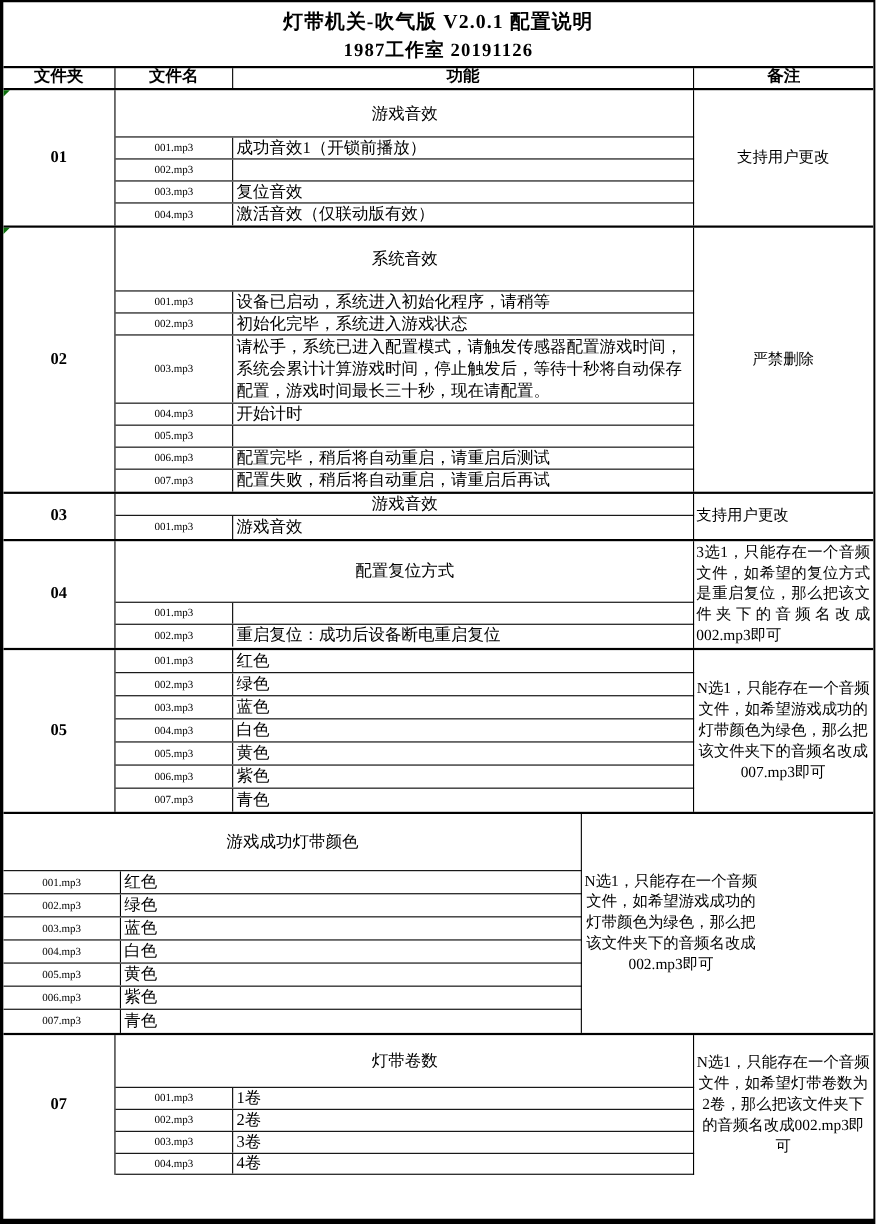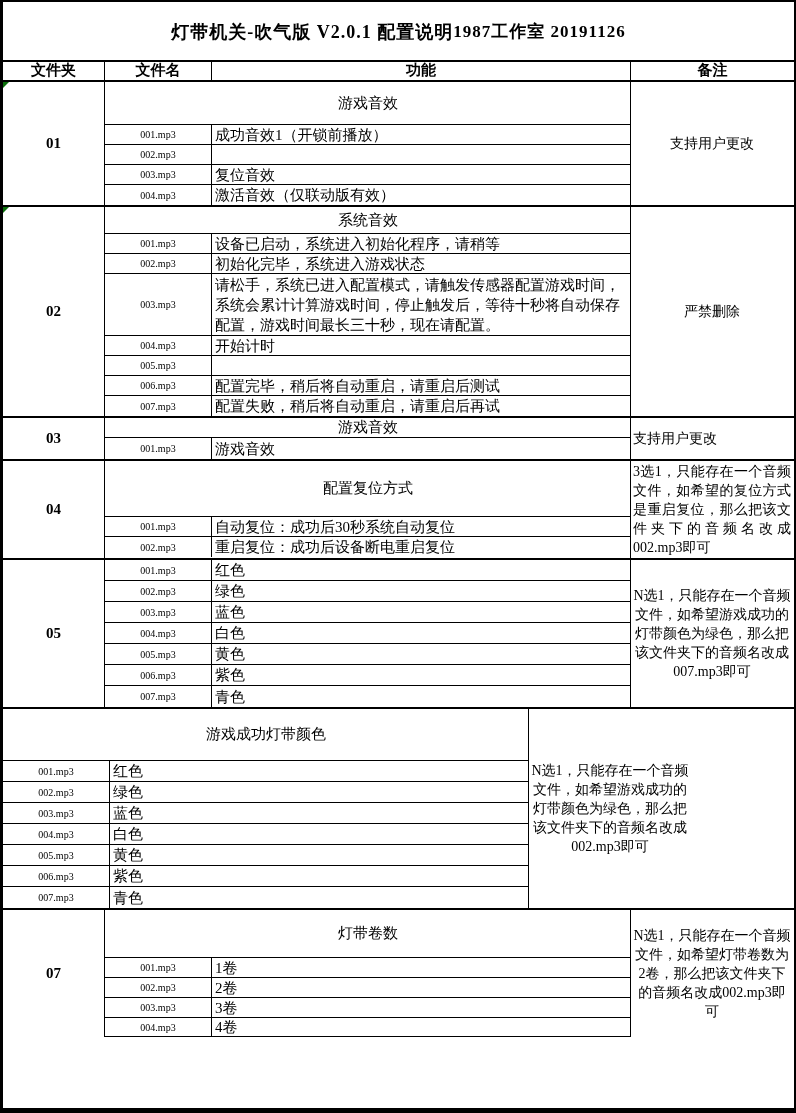--- a/index.html
+++ b/index.html
@@ -11,21 +11,21 @@
     border-left:3px solid #000;
     border-right:2px solid #000;
     border-bottom:5px solid #000;
     background:#fff;
     overflow:hidden;
     font-family:"Liberation Serif","DejaVu Serif",serif;
     color:#000;
   }
   .title-block{
     height:60px;box-sizing:border-box;border-bottom:2px solid #000;
-    display:flex;flex-direction:row;justify-content:center;align-items:center;
+    display:flex;flex-direction:column;justify-content:center;align-items:center;
     padding-top:2px;
   }
   .title-1{font-size:18px;font-weight:bold;line-height:27px;letter-spacing:1px;}
   .title-2{font-size:17px;font-weight:bold;line-height:26px;letter-spacing:1px;}
   .header-row{
     height:20px;box-sizing:border-box;border-bottom:2px solid #000;
     display:flex;font-weight:bold;font-size:15px;line-height:17px;text-align:center;
   }
   .hc{box-sizing:border-box;overflow:hidden;}
   .hc-folder{width:102px;border-right:1px solid #000;}
@@ -113,21 +113,21 @@
         <div class="remark-cell rc-center">
           <div class="remark-text">支持用户更改</div>
         </div>
       </div>
       <div class="section">
         <div class="folder-cell">
           <div class="marker"></div>
           <div class="">02</div>
         </div>
         <div class="mid">
-          <div class="sec-title" style="height: 27px;">系统音效</div>
+          <div class="sec-title" style="height: 58px;">系统音效</div>
           <div class="row" style="height: 20px;">
             <div class="file-cell">001.mp3</div>
             <div class="func-cell">设备已启动，系统进入初始化程序，请稍等</div>
           </div>
           <div class="row" style="height: 20px;">
             <div class="file-cell">002.mp3</div>
             <div class="func-cell">初始化完毕，系统进入游戏状态</div>
           </div>
           <div class="row" style="height: 62px;">
             <div class="file-cell">003.mp3</div>
@@ -169,21 +169,20 @@
         </div>
       </div>
       <div class="section">
         <div class="folder-cell">
           <div class="">04</div>
         </div>
         <div class="mid">
           <div class="sec-title" style="height: 56px;">配置复位方式</div>
           <div class="row" style="height: 20px;">
             <div class="file-cell">001.mp3</div>
-            <div class="func-cell">自动复位：成功后30秒系统自动复位</div>
           </div>
           <div class="row last" style="height: 20px;">
             <div class="file-cell">002.mp3</div>
             <div class="func-cell">重启复位：成功后设备断电重启复位</div>
           </div>
         </div>
         <div class="remark-cell rc-top-justify">
           <div class="remark-text">3选1，只能存在一个音频文件，如希望的复位方式是重启复位，那么把该文件夹下的音频名改成002.mp3即可</div>
         </div>
       </div>

